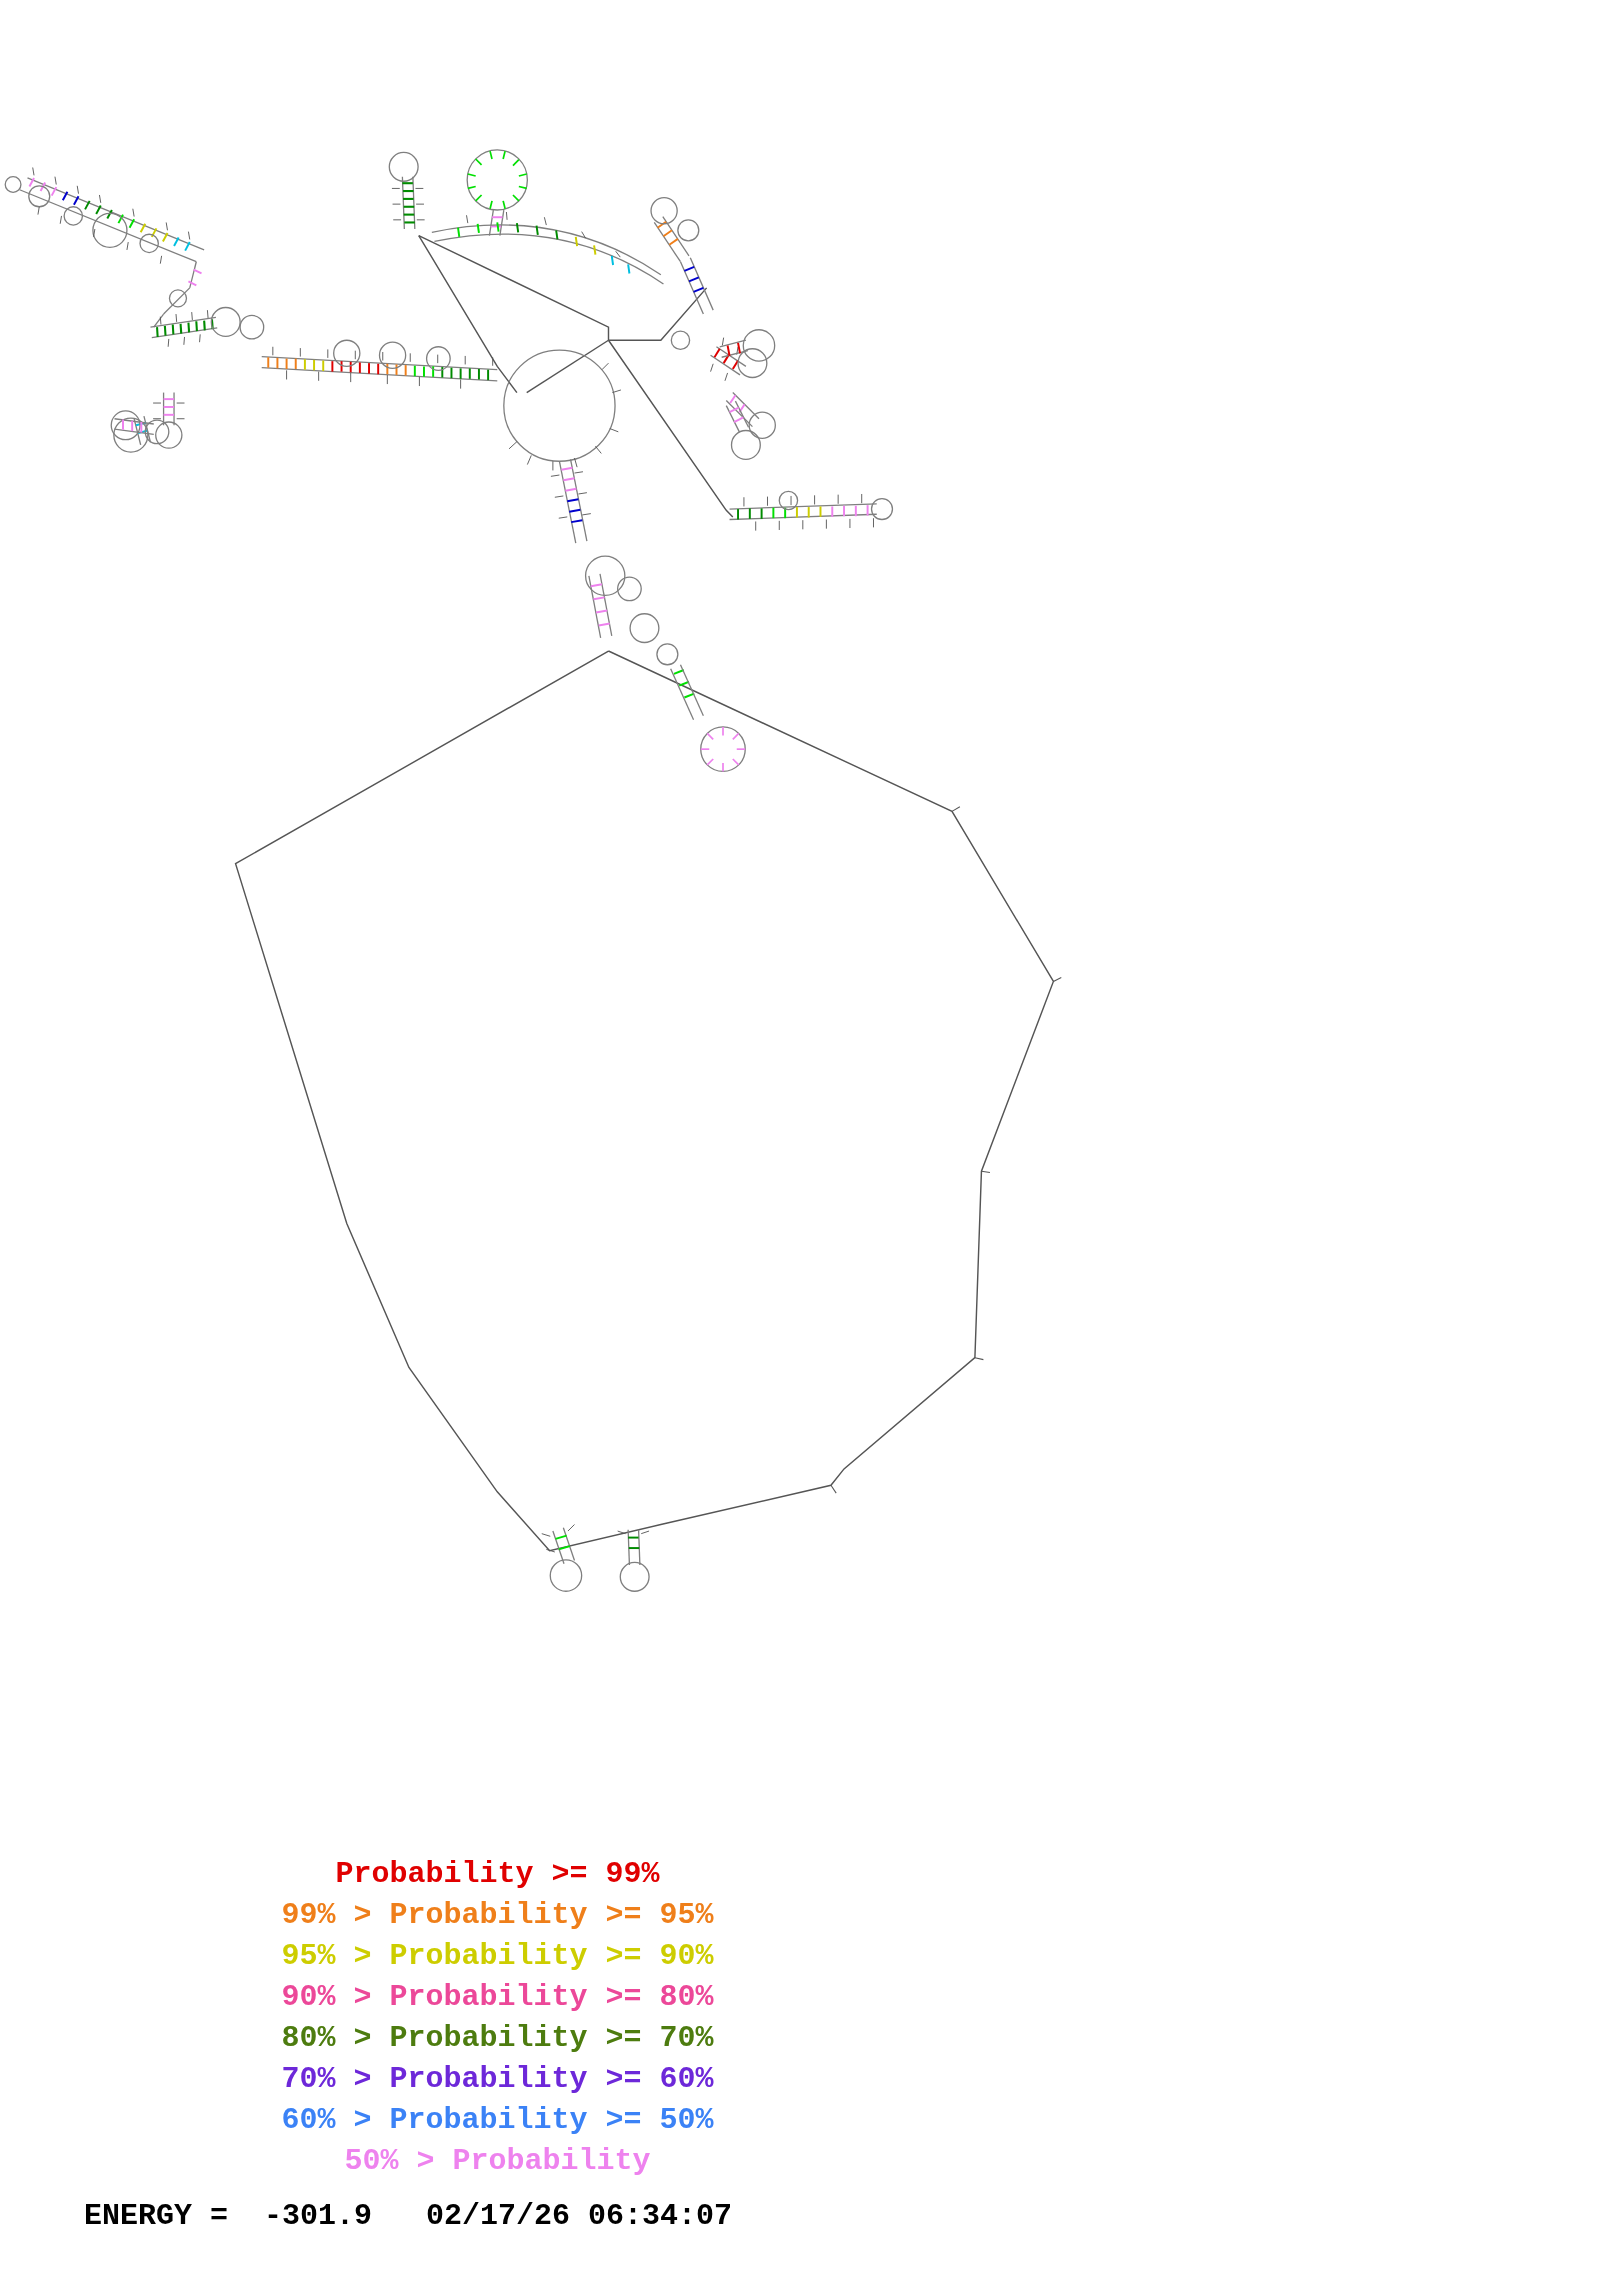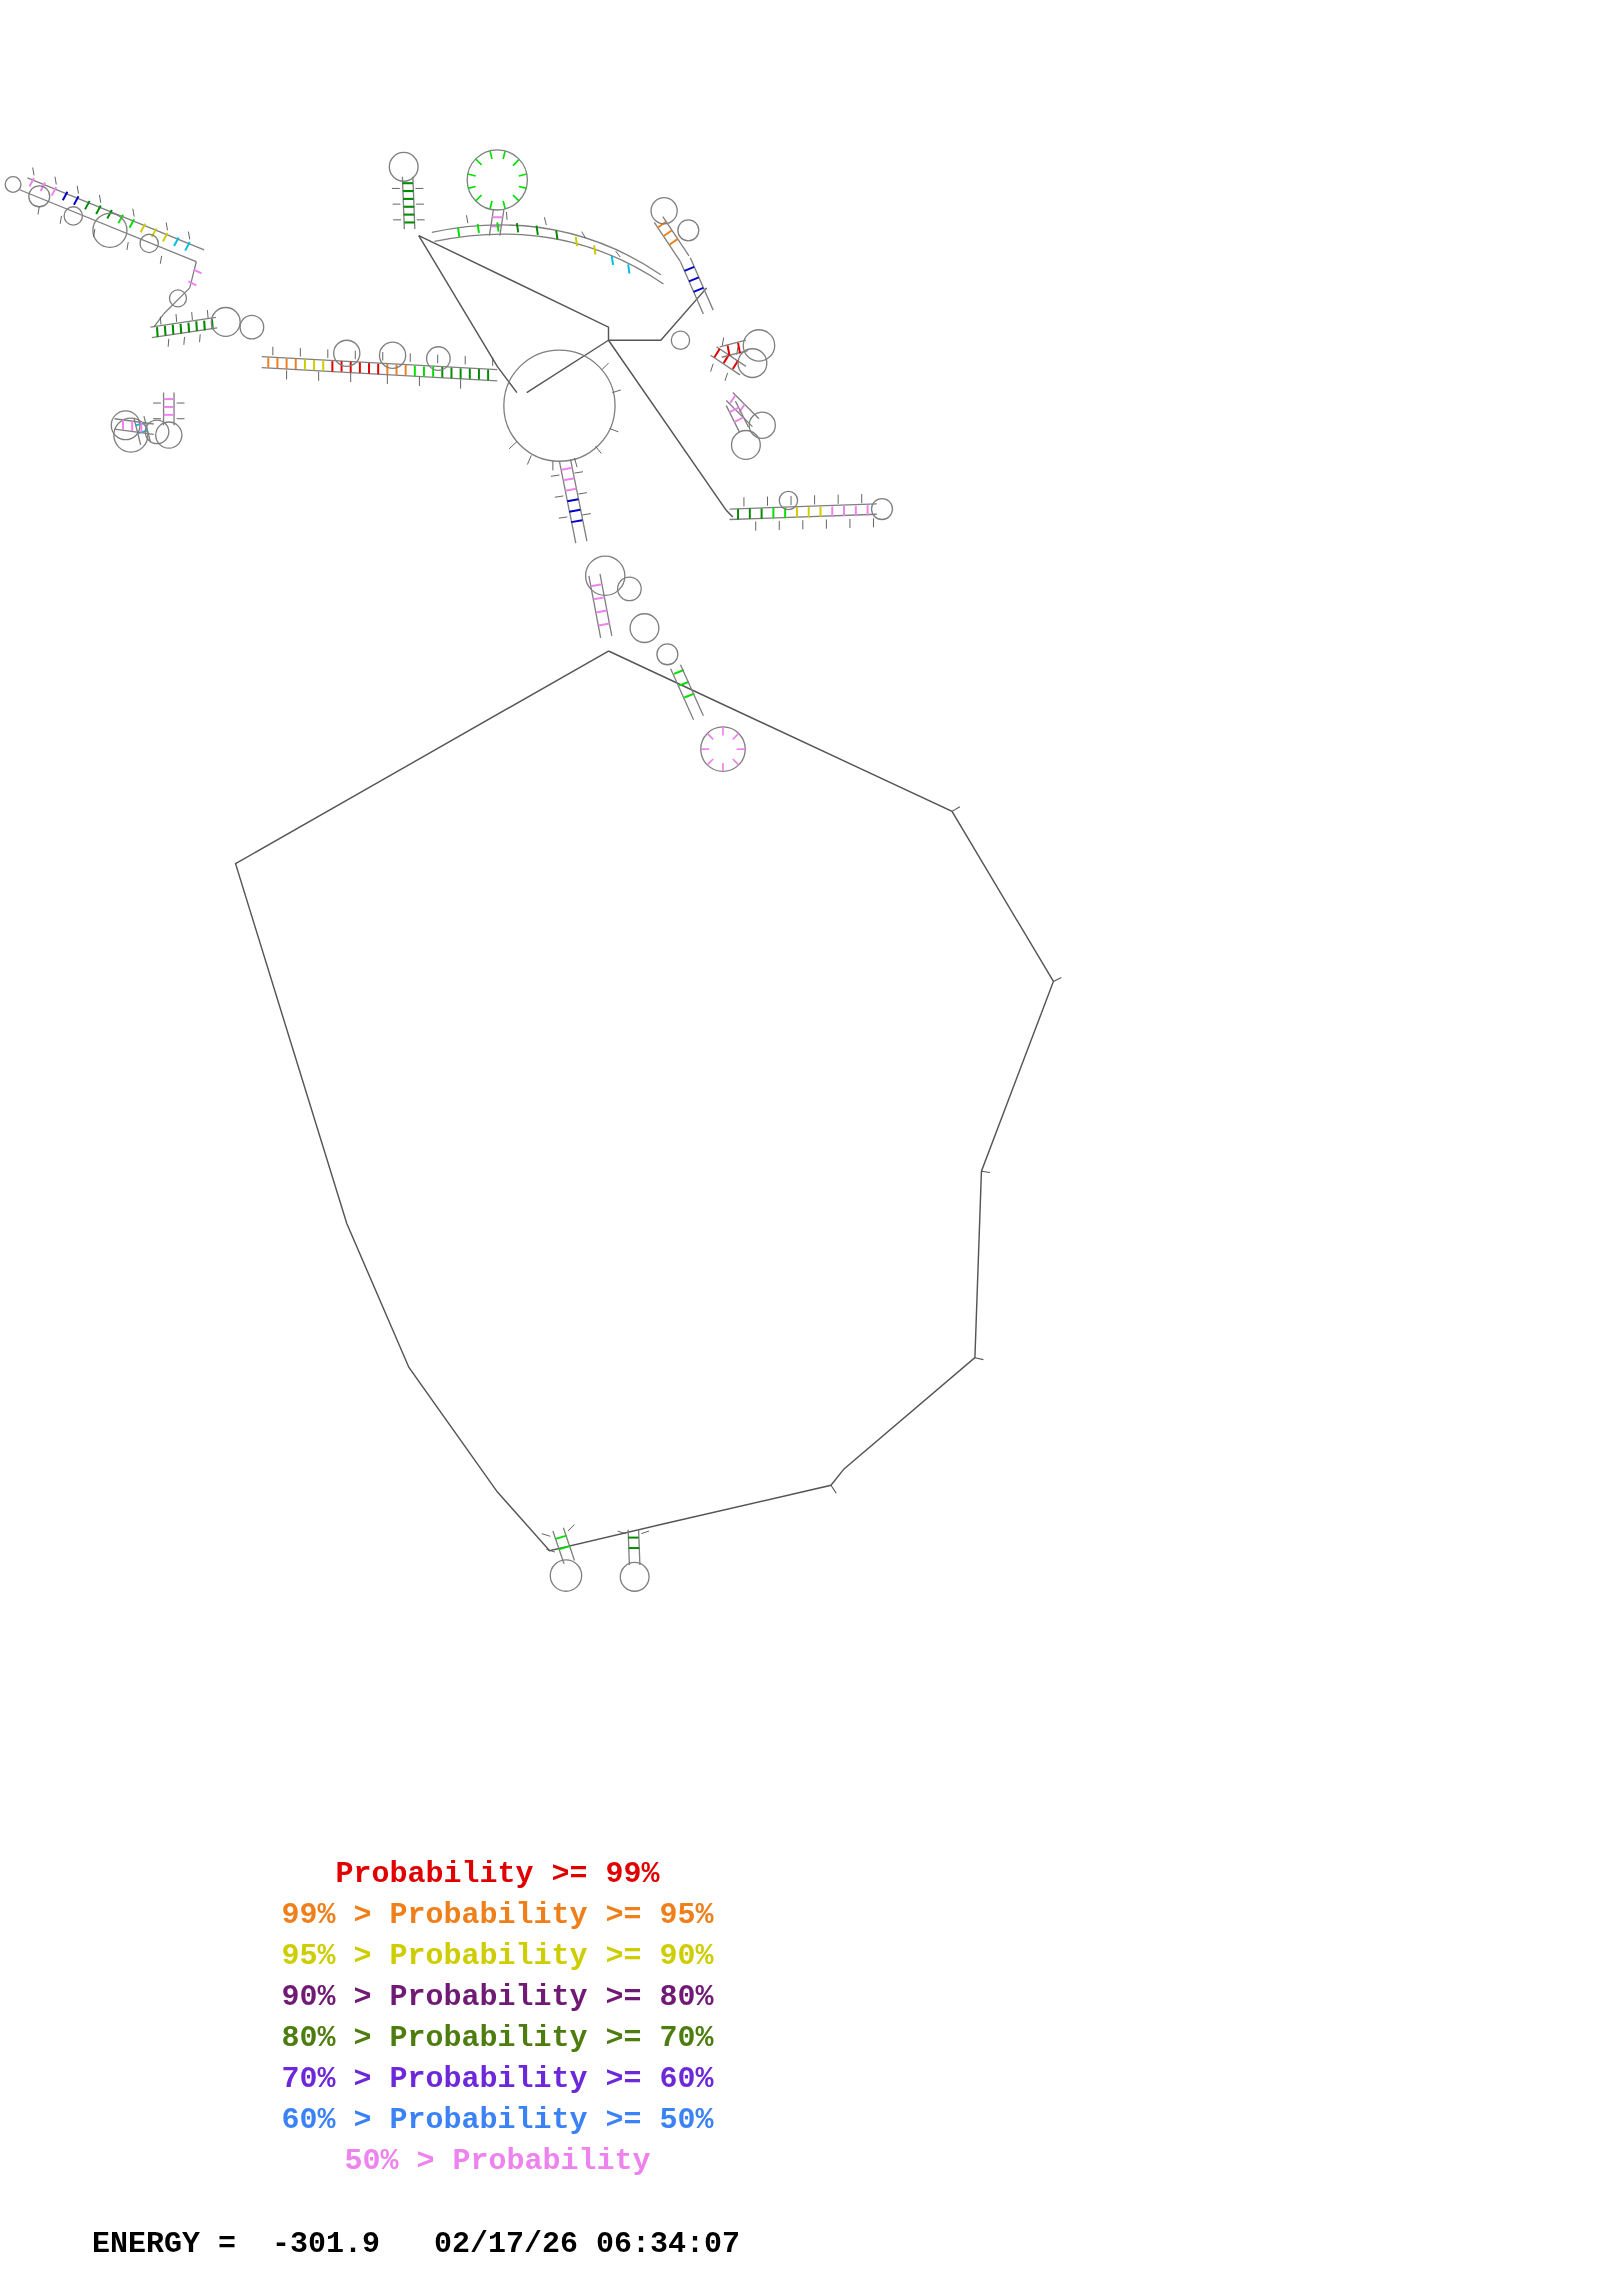--- a/index.html
+++ b/index.html
@@ -36,28 +36,27 @@
     white-space: pre;
     letter-spacing: 0px;
   }
   .legend-align {
     display: inline-block;
     width: 667px;
     text-align: center;
   }
   #energy-line {
     position: absolute;
-    left: 92px;
+    left: 84px;
     top: 2199px;
     font-size: 30px;
     font-weight: bold;
     font-family: "Liberation Mono", monospace;
     color: #000000;
     white-space: pre;
-    margin-top: 28px;
   }
 </style>
 </head>
 <body>
 
 <svg id="structure-canvas" viewBox="0 0 2479 2700" preserveAspectRatio="xMinYMin meet">
 
   <g fill="none" stroke="#555555" stroke-width="2.2">
     <polyline points="930,995 360,1320 530,1870 625,2090 760,2280 840,2370 1010,2330 1270,2270 1290,2245 1490,2075 1500,1790 1610,1500 1455,1240 930,995"></polyline>
   </g>
@@ -564,21 +563,21 @@
   <div class="legend-row">
     <span class="legend-align" style="color:#e00000">Probability &gt;= 99%</span>
   </div>
   <div class="legend-row">
     <span class="legend-align" style="color:#ef7f1a">99% &gt; Probability &gt;= 95%</span>
   </div>
   <div class="legend-row">
     <span class="legend-align" style="color:#cdcd00">95% &gt; Probability &gt;= 90%</span>
   </div>
   <div class="legend-row">
-    <span class="legend-align" style="color:#701a75">90% &gt; Probability &gt;= 80%</span>
+    <span class="legend-align" style="color:#ec4899">90% &gt; Probability &gt;= 80%</span>
   </div>
   <div class="legend-row">
     <span class="legend-align" style="color:#4d7c0f">80% &gt; Probability &gt;= 70%</span>
   </div>
   <div class="legend-row">
     <span class="legend-align" style="color:#6d28d9">70% &gt; Probability &gt;= 60%</span>
   </div>
   <div class="legend-row">
     <span class="legend-align" style="color:#3b82f6">60% &gt; Probability &gt;= 50%</span>
   </div>

